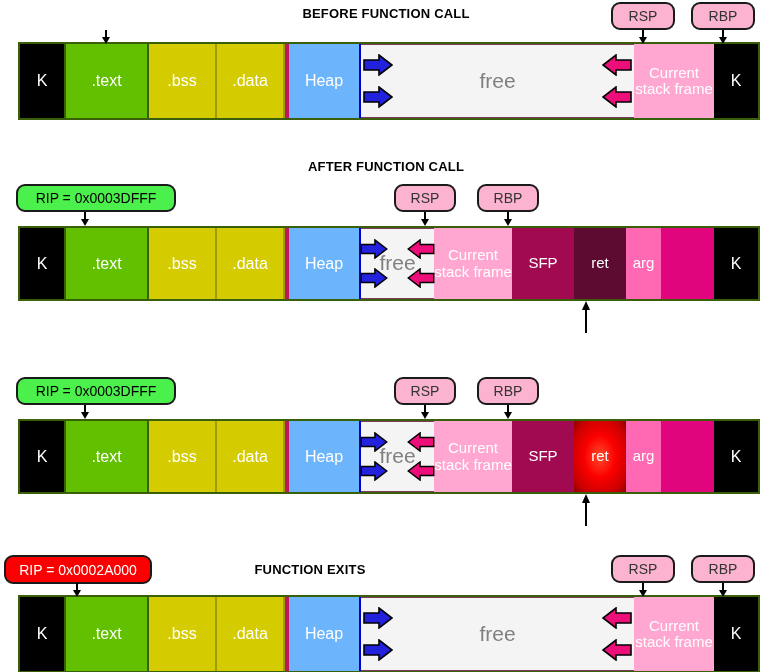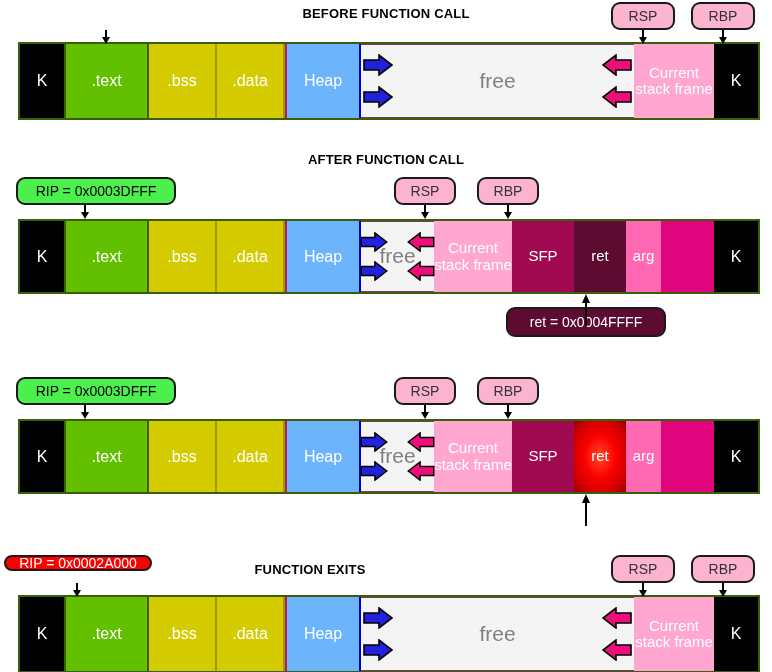--- a/index.html
+++ b/index.html
@@ -57,21 +57,21 @@
     z-index: 3;
     text-align: center;
     line-height: 1.08;
     pointer-events: none;
   }
 
   .seg-kernel   { background:#000000; color:#ffffff; font-size:16px; }
   .seg-text     { background:#62c000; border-left:2px solid #3a5f0b; border-right:2px solid #3a5f0b; }
   .seg-bss      { background:#d4cc00; border-right:2px solid #9e9a00; }
   .seg-data     { background:#d4cc00; border-right:2px solid #9e9a00; }
-  .seg-heap     { background:#6cb4fb; border-left:2px solid #be185d; border-right:2px solid #0000cc; }
+  .seg-heap     { background:#6cb4fb; border-left:4px solid #be185d; border-right:2px solid #0000cc; }
   .seg-free     { background:#f4f4f4; color:#808080; font-size:21px;
                   border-top:1px solid #7a3b5a; border-bottom:1px solid #7a3b5a; }
   .seg-stack    { background:#ffa7d1; color:#ffffff; font-size:15px; }
   .seg-sfp      { background:#a10a51; color:#ffffff; font-size:15px; }
   .seg-ret      { background:#5e0b32; color:#ffffff; font-size:15px; }
   .seg-ret-hot  { background:#ee0000;
                   background-image: radial-gradient(ellipse at 50% 50%, #ff4b2b 0%, #fb0000 42%, #cc0000 78%, #8e0101 100%);
                   color:#ffffff; font-size:15px; }
   .seg-arg      { background:#ff69b4; color:#ffffff; font-size:15px; }
   .seg-stackrest{ background:#e0047d; }
@@ -186,21 +186,21 @@
     </div>
     <div class="seg seg-stack" style="width:80px;">
       <span class="seg-label">Current stack frame</span>
     </div>
     <div class="seg seg-kernel" style="width:44px;">
       <span class="seg-label">K</span>
     </div>
   </div>
 </div>
 
-<div class="panel" style="top:144px;height:200px;">
+<div class="panel" style="top:151px;height:200px;">
 
   <div class="panel-title" style="left:0;top:8px;width:772px;">AFTER FUNCTION CALL</div>
 
   <div class="badge badge-rip-green" style="left:16px;top:33px;width:160px;height:28px;">
     <span>RIP = 0x0003DFFF</span>
   </div>
 
   <div class="badge badge-reg" style="left:394px;top:33px;width:62px;height:28px;">
     <span>RSP</span>
   </div>
@@ -281,23 +281,20 @@
     </div>
   </div>
 
   <div class="conn" style="left:580px;top:150px;">
     <svg width="12" height="32" viewBox="0 0 12 32">
         <path d="M6 32 L6 8" stroke="#000" stroke-width="2" fill="none"></path>
         <path d="M6 0 L2 9 L10 9 Z" fill="#000"></path>
       </svg>
   </div>
 
-  <div class="badge badge-ret-dark" style="left:506px;top:163px;width:160px;height:30px;">
-    <span>ret = 0x0004FFFF</span>
-  </div>
 </div>
 
 <div class="panel" style="top:340px;height:200px;">
 
 
   <div class="badge badge-rip-green" style="left:16px;top:37px;width:160px;height:28px;">
     <span>RIP = 0x0003DFFF</span>
   </div>
 
   <div class="badge badge-reg" style="left:394px;top:37px;width:62px;height:28px;">
@@ -386,21 +383,21 @@
         <path d="M6 0 L2 9 L10 9 Z" fill="#000"></path>
       </svg>
   </div>
 
 </div>
 
 <div class="panel" style="top:540px;height:132px;">
 
   <div class="panel-title" style="left:0;top:22px;width:620px;">FUNCTION EXITS</div>
 
-  <div class="badge badge-rip-red" style="left:4px;top:15px;width:148px;height:16px;">
+  <div class="badge badge-rip-red" style="left:4px;top:15px;width:148px;height:29px;">
     <span>RIP = 0x0002A000</span>
   </div>
 
   <div class="badge badge-reg" style="left:611px;top:15px;width:64px;height:28px;">
     <span>RSP</span>
   </div>
 
   <div class="badge badge-reg" style="left:691px;top:15px;width:64px;height:28px;">
     <span>RBP</span>
   </div>

